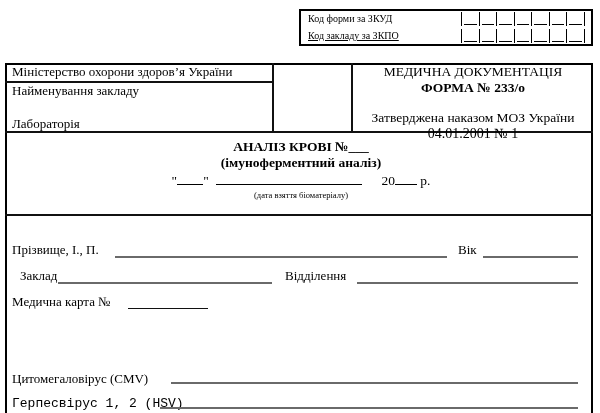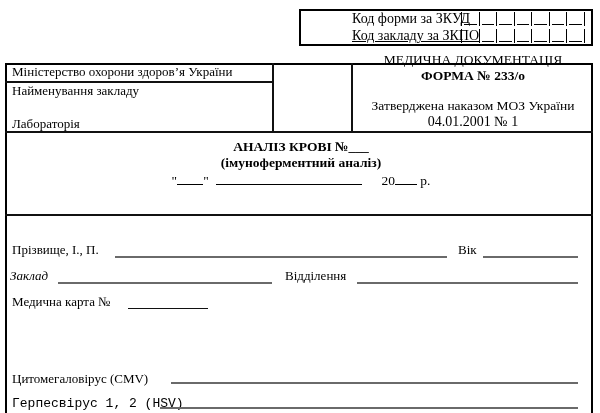--- a/index.html
+++ b/index.html
@@ -7,21 +7,21 @@
            font-family:"Liberation Serif", "DejaVu Serif", serif; color:#000; }
     .t { position:absolute; font-family:"Liberation Serif", "DejaVu Serif", serif;
          font-size:13px; line-height:16px; white-space:nowrap; color:#000; }
     .b { font-weight:bold; }
     .hline { position:absolute; height:2px; background:#111; }
     .vline { position:absolute; width:2px; background:#111; }
 
     
     .codes-box { position:absolute; left:299px; top:9px; width:290px; height:33px;
                  border:2px solid #000; }
-    .codes-label { font-size:14px;margin-left:44px; }
+    .codes-label { font-size:10px; }
     .cells { position:absolute; display:flex; height:14px; border-right:1px solid #000; }
     .cell { width:16.5px; height:14px; border-left:1px solid #000; position:relative; }
     .cell span { position:absolute; left:2px; right:2px; bottom:1px; border-bottom:1px solid #000; }
 
     
     .frame { position:absolute; left:5px; top:63px; width:584px; height:400px;
              border:2px solid #000; border-bottom:none; }
 
     .center-block { position:absolute; text-align:center; }
     .center-block .t { position:static; }
@@ -92,44 +92,45 @@
 <div class="vline" style="left:272px; top:63px; height:69px;"></div>
 <div class="hline" style="left:5px; top:81px; width:268px;"></div>
 <div class="vline" style="left:351px; top:63px; height:69px;"></div>
 <div class="hline" style="left:5px; top:131px; width:588px;"></div>
 <div class="hline" style="left:5px; top:214px; width:588px;"></div>
 
 <div class="t" style="left:12px; top:64px;">Міністерство охорони здоров’я України</div>
 <div class="t" style="left:12px; top:83px;">Найменування закладу</div>
 <div class="t" style="left:12px; top:116px;">Лабораторія</div>
 
-<div class="center-block" style="left:353px; top:52px; width:240px;">
+<div class="center-block" style="left:353px; top:64px; width:240px;">
   <div class="t" style="font-size:13.5px;">МЕДИЧНА ДОКУМЕНТАЦІЯ</div>
   <div class="t b" style="font-size:13.5px;">ФОРМА № 233/о</div>
   <div class="t" style="font-size:13.5px; margin-top:14px;">Затверджена наказом МОЗ України</div>
   <div class="t" style="font-size:14px;">04.01.2001 № 1</div>
 </div>
 
 <div class="center-block" style="left:6px; top:139px; width:590px;">
   <div class="t b" style="font-size:13.5px;">АНАЛІЗ КРОВІ №___</div>
   <div class="t b" style="font-size:13.5px; ">(імуноферментний аналіз)</div>
   <div class="t" style="font-size:13.5px; margin-top:1px;">
     <span>"</span><span class="blank" style="width:26px;"></span><span>"</span>
     <span class="blank" style="width:146px; margin-left:4px;"></span>
     <span style="margin-left:16px;">20</span><span class="blank" style="width:22px;"></span>
     <span>р.</span>
   </div>
+  <div class="t caption">(дата взяття біоматеріалу)</div>
 </div>
 
 <div class="t" style="left:12px; top:242px;">Прізвище, І., П.</div>
 <div class="fill" style="left:115px; top:256px; width:332px;"></div>
 <div class="t" style="left:458px; top:242px;">Вік</div>
 <div class="fill" style="left:483px; top:256px; width:95px;"></div>
 
-<div class="t" style="left:10px; top:268px;font-style:italic;">Заклад</div>
+<div class="t" style="left:20px; top:268px;">Заклад</div>
 <div class="fill" style="left:58px; top:282px; width:214px;"></div>
 <div class="t" style="left:285px; top:268px;">Відділення</div>
 <div class="fill" style="left:357px; top:282px; width:221px;"></div>
 
 <div class="t" style="left:12px; top:294px;">Медична карта №</div>
 <div class="fill dark" style="left:128px; top:308px; width:80px;"></div>
 
 <div class="t" style="left:12px; top:371px;">Цитомегаловірус (CMV)</div>
 <div class="fill" style="left:171px; top:382px; width:407px;"></div>
 

